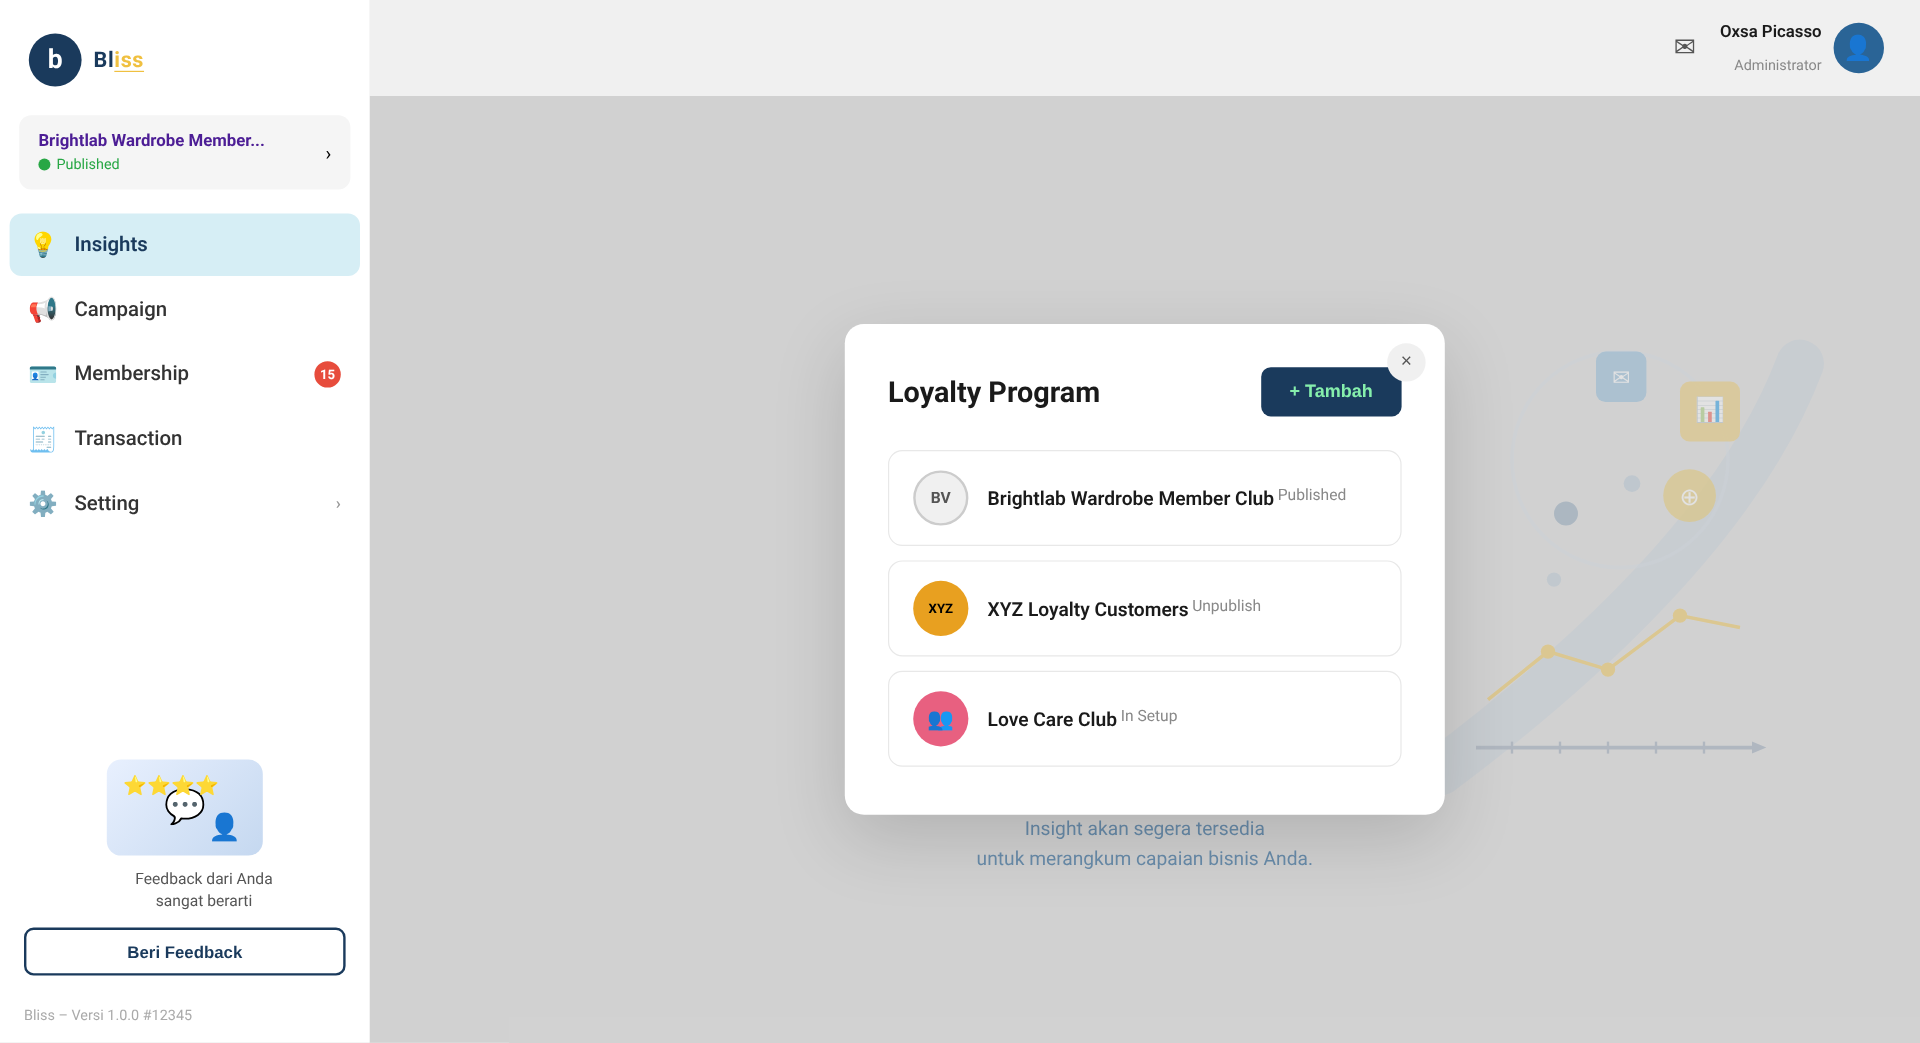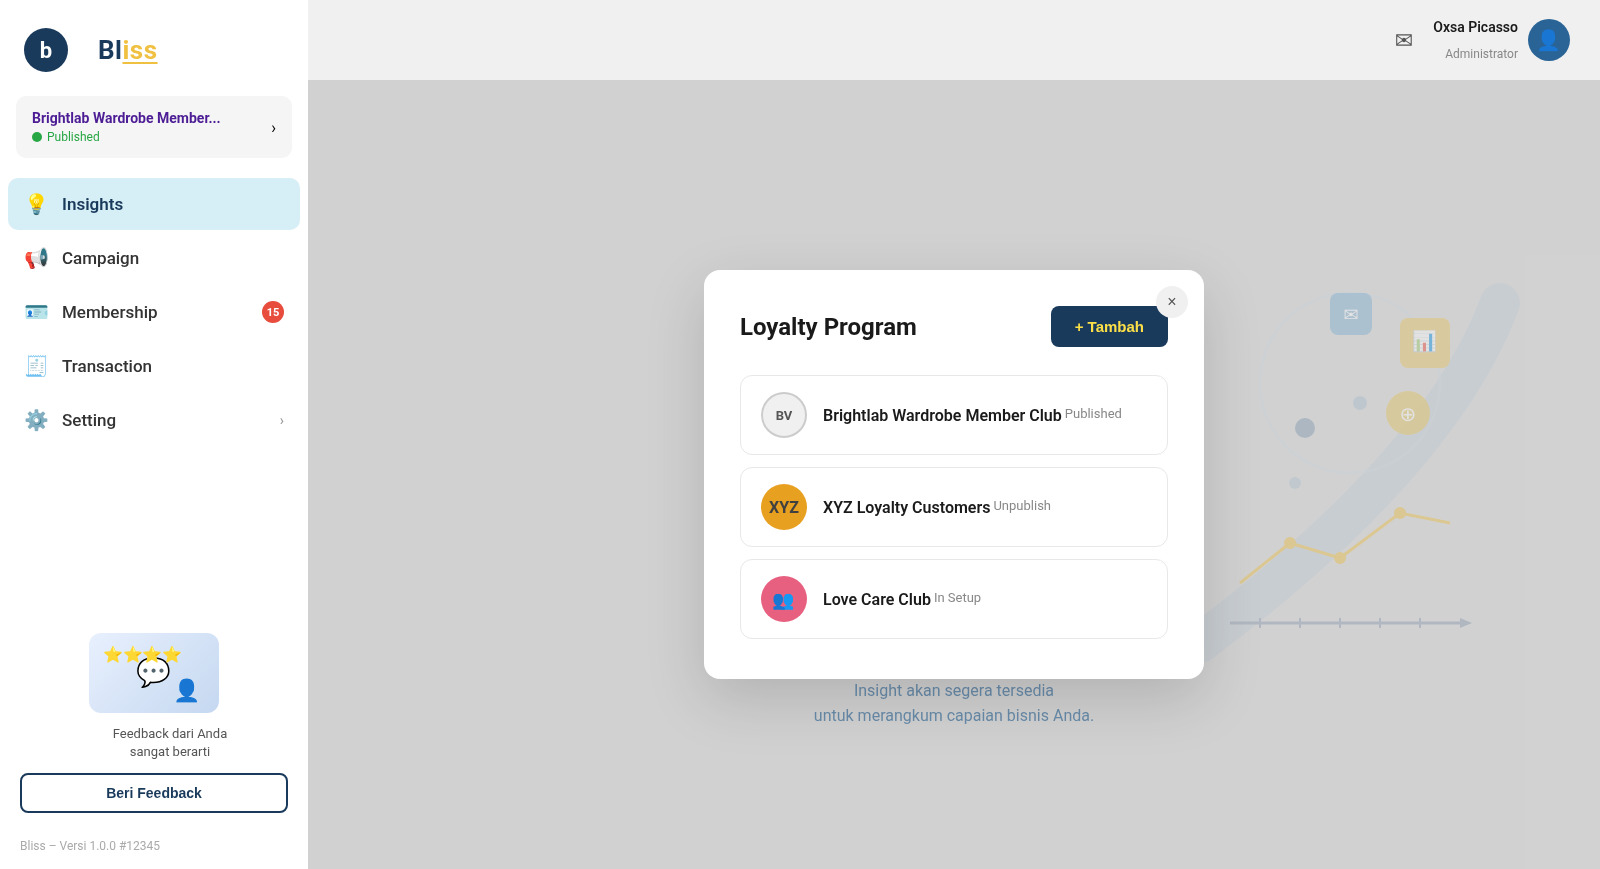--- a/index.html
+++ b/index.html
@@ -38,25 +38,24 @@
       border-radius: 50%;
       display: flex;
       align-items: center;
       justify-content: center;
       color: white;
       font-size: 22px;
       font-weight: bold;
     }
 
     .logo-text {
-      font-size: 26px;
+      font-size: 18px;
       font-weight: 700;
       color: #1a3a5c;
       letter-spacing: 0.5px;
-      margin-left: 20px;
     }
     .logo-text span {
       color: #f0c040;
       text-decoration: underline;
       text-underline-offset: 3px;
     }
 
     .program-card {
       margin: 0 16px 20px;
       background: #f5f5f5;
@@ -333,21 +332,21 @@
     }
 
     .modal-title {
       font-size: 24px;
       font-weight: 700;
       color: #1a1a1a;
     }
 
     .modal-add-btn {
       background: #1a3a5c;
-      color: #fde047;
+      color: #86efac;
       border: none;
       border-radius: 8px;
       padding: 12px 24px;
       font-size: 15px;
       font-weight: 600;
       cursor: pointer;
     }
 
     .program-list {
       display: flex;
@@ -380,22 +379,22 @@
 
     .program-avatar.bv {
       background: #f0f0f0;
       border: 2px solid #ccc;
       color: #555;
       font-size: 13px;
     }
 
     .program-avatar.xyz {
       background: #e8a020;
-      color: #404040;
-      font-size: 16px;
+      color: #000000;
+      font-size: 11px;
     }
 
     .program-avatar.love {
       background: #e86080;
       color: white;
       font-size: 18px;
     }
 
     .program-info {
       display: flex;

